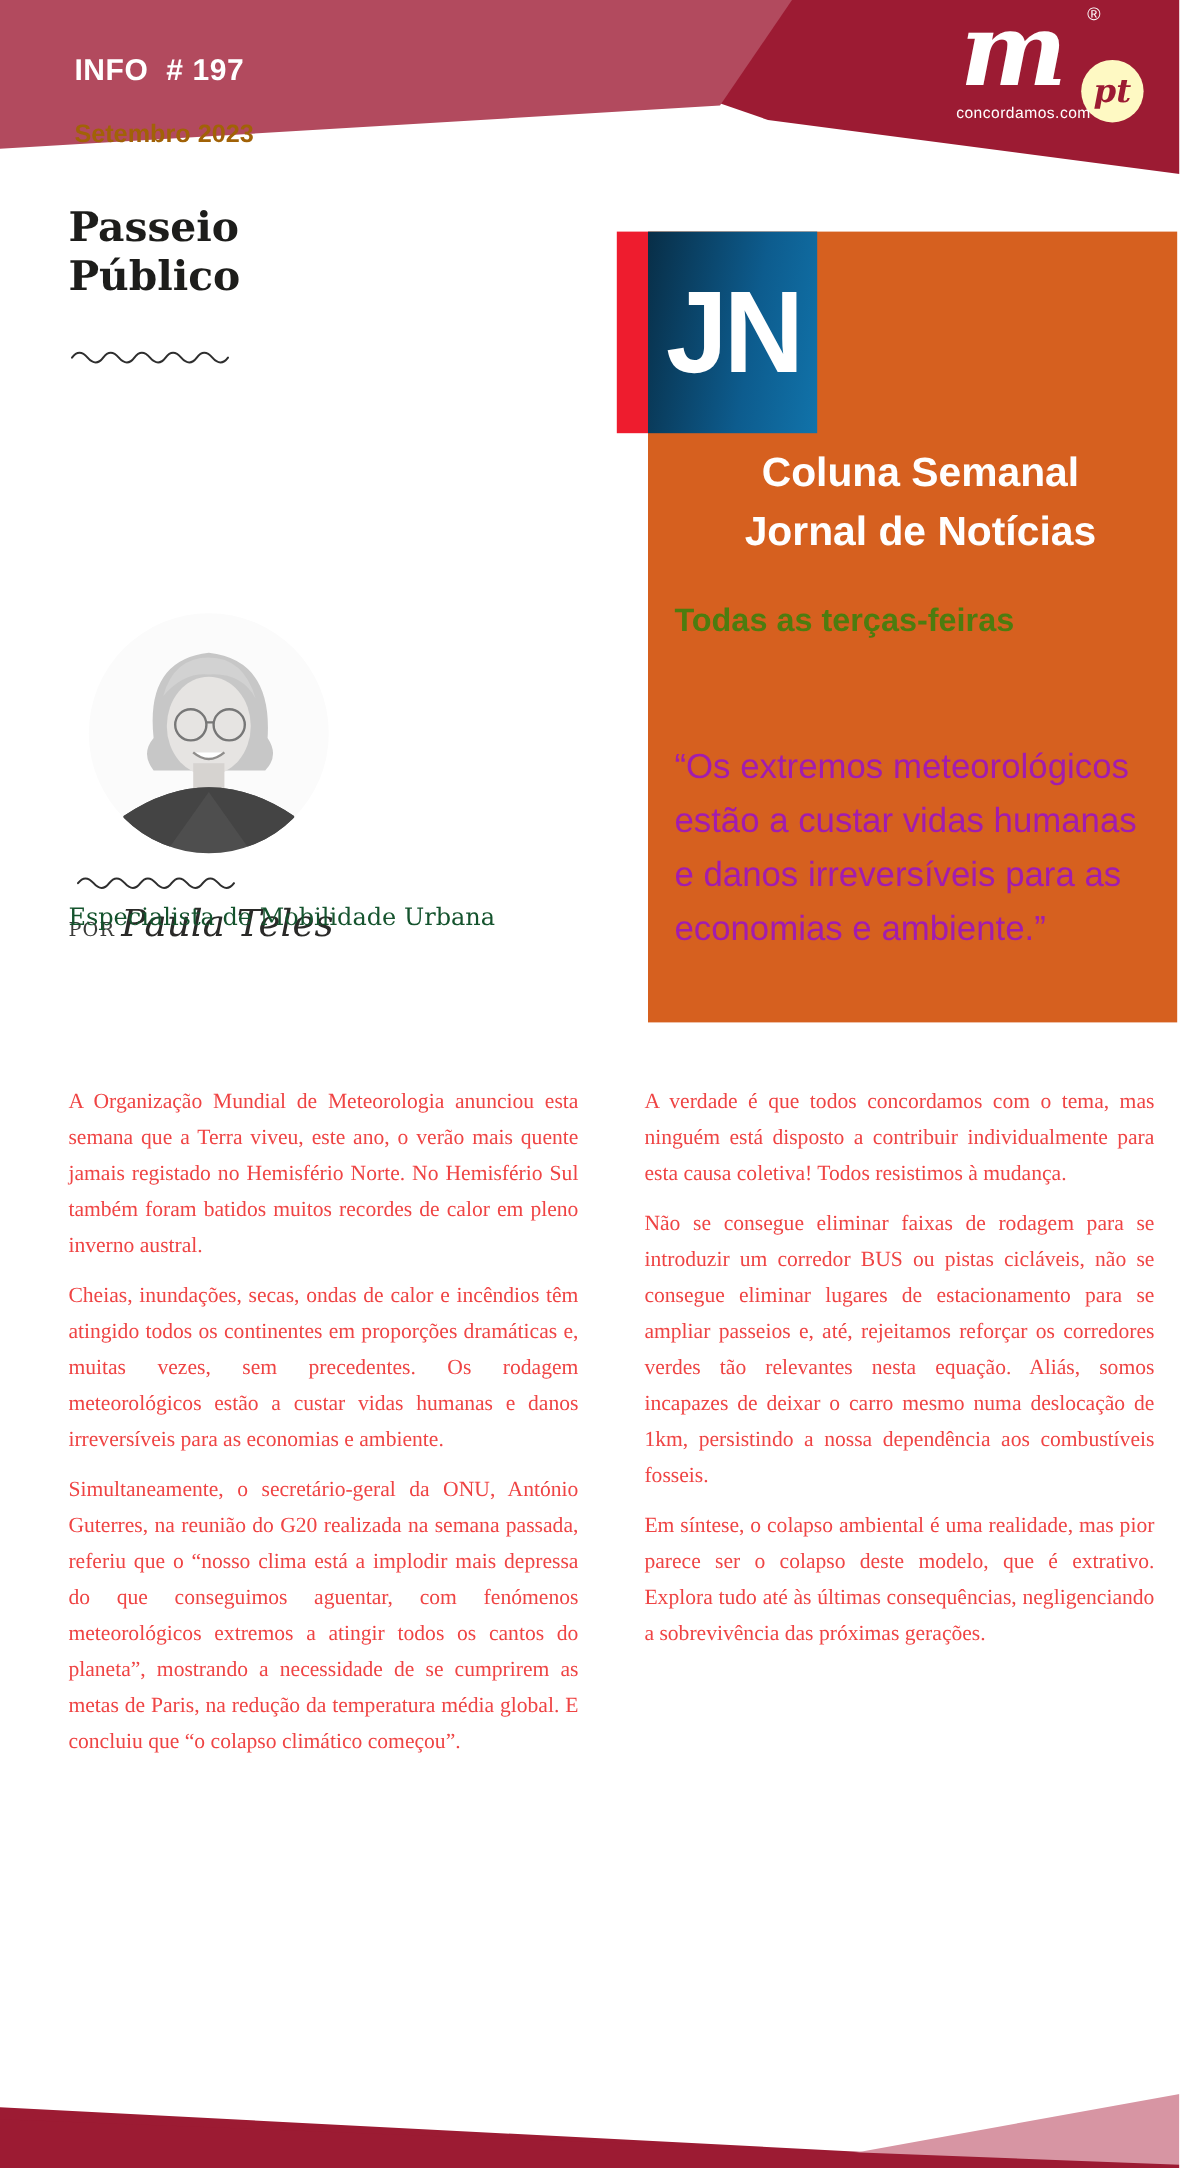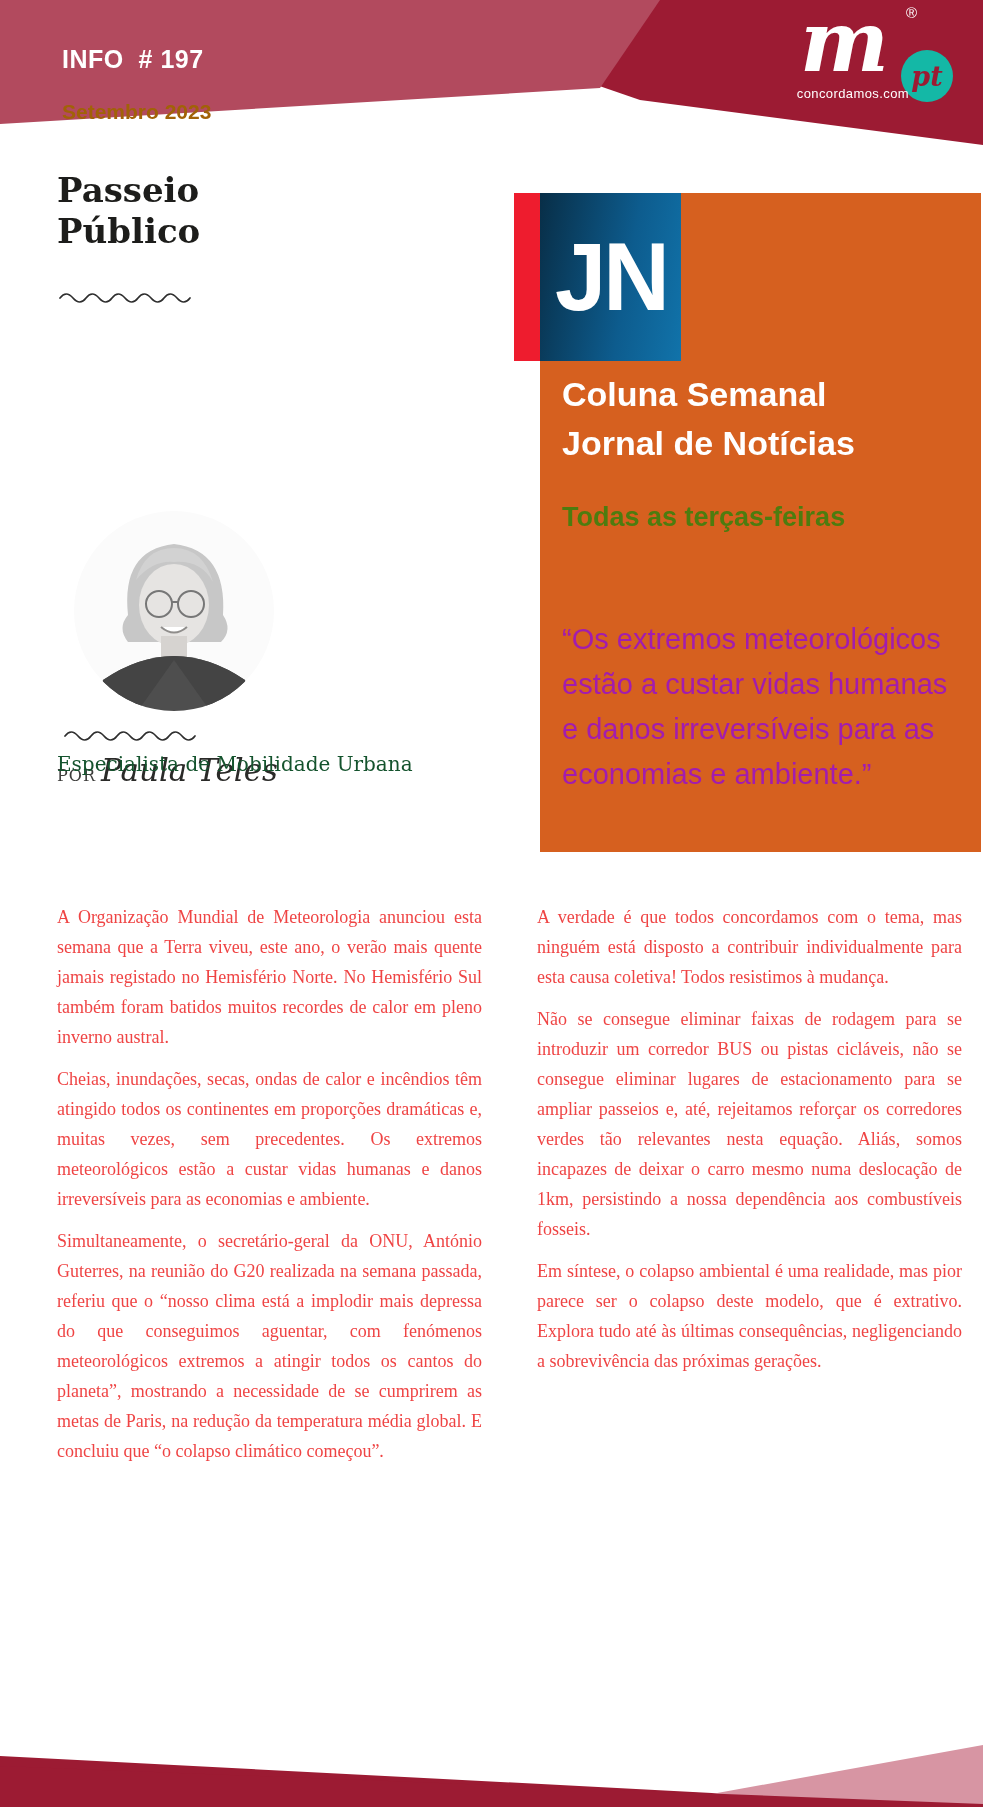--- a/index.html
+++ b/index.html
@@ -9,21 +9,21 @@
   
   .hdr{position:absolute;top:0;left:0;width:983px;height:150px;}
   .hdr svg{position:absolute;top:0;left:0;}
   .hdr-issue{position:absolute;top:22px;left:62px;color:#fff;font-weight:bold;
              font-size:25px;white-space:pre;letter-spacing:.5px;margin-top:23px;}
   .hdr-date{position:absolute;top:57px;left:62px;color:#a16207;font-weight:bold;font-size:21px;margin-top:43px;}
   .logo{position:absolute;top:4px;right:26px;width:230px;height:110px;}
   .logo-m{position:absolute;top:-4px;right:68px;color:#fff;font-family:"DejaVu Serif",serif;
           font-style:italic;font-weight:bold;font-size:84px;line-height:84px;}
   .logo-circle{position:absolute;top:46px;right:4px;width:52px;height:52px;border-radius:50%;
-               background:#14b8a6;display:flex;align-items:center;justify-content:center;}
+               background:#fef9c3;display:flex;align-items:center;justify-content:center;}
   .logo-pt{color:#9c1b33;font-family:"DejaVu Serif",serif;font-style:italic;font-weight:bold;
            font-size:27px;}
   .logo-site{position:absolute;top:82px;right:48px;color:#fff;font-size:13px;letter-spacing:.4px;}
   .logo-reg{position:absolute;top:0px;right:40px;color:#fff;font-size:15px;}
 
   
   .brand{position:absolute;top:170px;left:57px;width:240px;color:#1d1d1b;
          font-family:"DejaVu Serif",serif;font-weight:bold;font-size:34px;line-height:41px;}
   .squiggle{position:absolute;}
   .sq1{top:288px;left:57px;}
@@ -40,21 +40,21 @@
 
   
   .orange-panel{position:absolute;top:193px;left:540px;width:441px;height:659px;background:#d6601f;}
   .jn-red{position:absolute;top:193px;left:514px;width:26px;height:168px;background:#ee1c2e;}
   .jn-blue{position:absolute;top:193px;left:540px;width:141px;height:168px;
            background:linear-gradient(100deg,#082e47 0%,#0d5c8e 60%,#1173aa 100%);
            display:flex;align-items:center;justify-content:center;}
   .jn-blue span{color:#fff;font-weight:bold;font-size:97px;letter-spacing:-3px;
                 transform:scaleX(.95);line-height:100px;}
   .panel-title{position:absolute;top:370px;left:562px;width:410px;color:#fff;
-               font-weight:bold;font-size:34px;line-height:49px;}
+               font-weight:bold;font-size:34px;line-height:49px;text-align:center;}
   .panel-sched{position:absolute;top:502px;left:562px;width:410px;color:#4d7c0f;
                font-weight:bold;font-size:27px;}
   .panel-quote{position:absolute;top:617px;left:562px;width:402px;color:#a21caf;
                font-size:29px;line-height:45px;}
 
   
   .col{position:absolute;top:902px;width:425px;color:#ef4444;
        font-family:Liberation Serif, serif;font-size:18px;line-height:30px;
        text-align:justify;}
   .col-left{left:57px;}
@@ -131,21 +131,21 @@
   </div>
   <div class="panel-title">
     <div>Coluna Semanal</div>
     <div>Jornal de Notícias</div>
   </div>
   <div class="panel-sched">Todas as terças-feiras</div>
   <div class="panel-quote">“Os extremos meteorológicos estão a custar vidas humanas e danos irreversíveis para as economias e ambiente.”</div>
 
   <div class="col col-left">
     <p>A Organização Mundial de Meteorologia anunciou esta semana que a Terra viveu, este ano, o verão mais quente jamais registado no Hemisfério Norte. No Hemisfério Sul também foram batidos muitos recordes de calor em pleno inverno austral.</p>
-    <p>Cheias, inundações, secas, ondas de calor e incêndios têm atingido todos os continentes em proporções dramáticas e, muitas vezes, sem precedentes. Os extremos meteorológicos estão a custar vidas humanas e danos irreversíveis para as economias e ambiente.</p>
+    <p>Cheias, inundações, secas, ondas de calor e incêndios têm atingido todos os continentes em proporções dramáticas e, muitas vezes, sem precedentes. Os rodagem meteorológicos estão a custar vidas humanas e danos irreversíveis para as economias e ambiente.</p>
     <p>Simultaneamente, o secretário-geral da ONU, António Guterres, na reunião do G20 realizada na semana passada, referiu que o “nosso clima está a implodir mais depressa do que conseguimos aguentar, com fenómenos meteorológicos extremos a atingir todos os cantos do planeta”, mostrando a necessidade de se cumprirem as metas de Paris, na redução da temperatura média global. E concluiu que “o colapso climático começou”.</p>
   </div>
   <div class="col col-right">
     <p>A verdade é que todos concordamos com o tema, mas ninguém está disposto a contribuir individualmente para esta causa coletiva! Todos resistimos à mudança.</p>
     <p>Não se consegue eliminar faixas de rodagem para se introduzir um corredor BUS ou pistas cicláveis, não se consegue eliminar lugares de estacionamento para se ampliar passeios e, até, rejeitamos reforçar os corredores verdes tão relevantes nesta equação. Aliás, somos incapazes de deixar o carro mesmo numa deslocação de 1km, persistindo a nossa dependência aos combustíveis fosseis.</p>
     <p>Em síntese, o colapso ambiental é uma realidade, mas pior parece ser o colapso deste modelo, que é extrativo. Explora tudo até às últimas consequências, negligenciando a sobrevivência das próximas gerações.</p>
   </div>
 
   <svg class="ftr" width="983" height="67" viewBox="0 0 983 67">
     <polygon points="0,16 983,67 0,67" fill="#9c1b33"></polygon>

